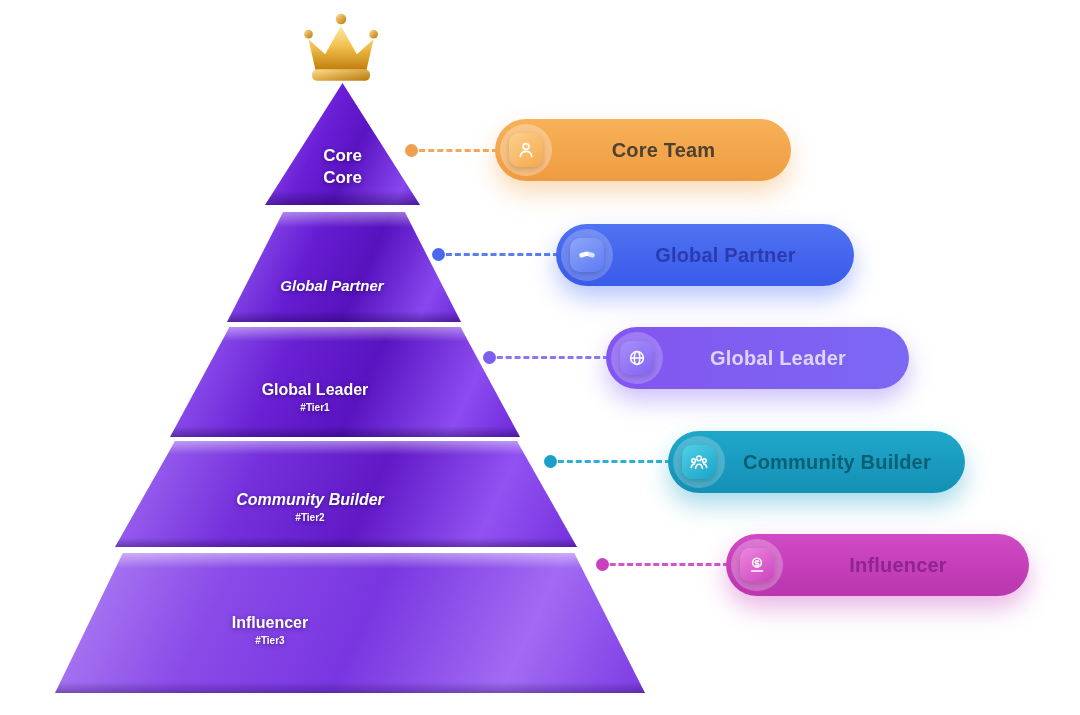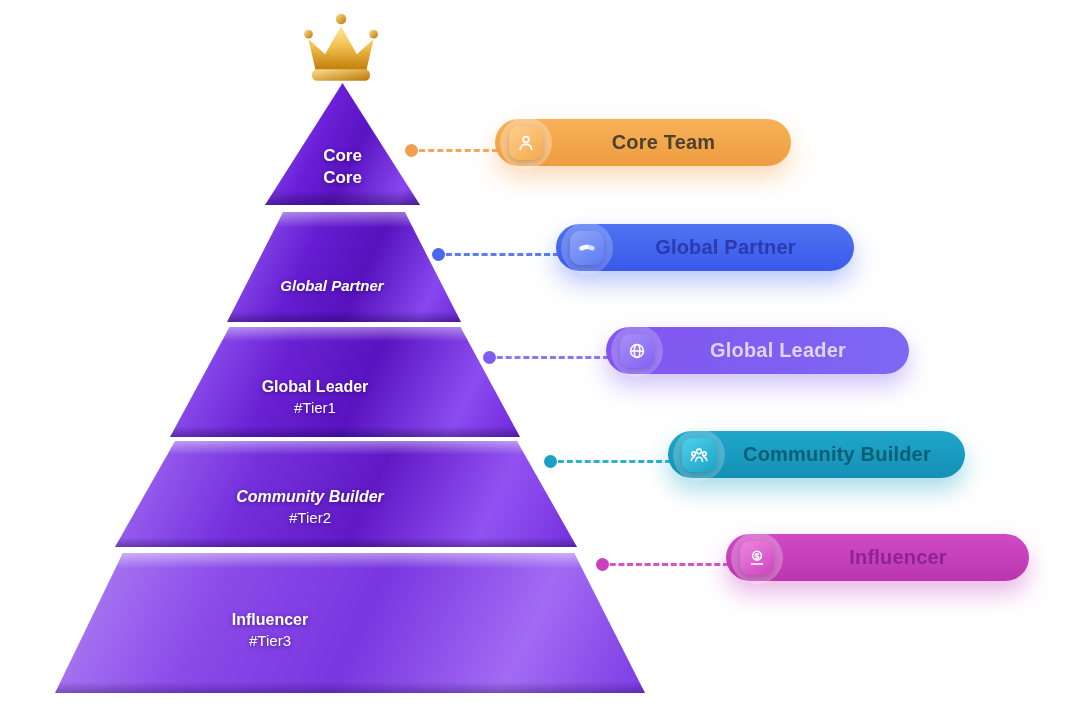--- a/index.html
+++ b/index.html
@@ -63,39 +63,39 @@
   .tier5 {
     left: 55px; top: 553px; width: 590px; height: 140px;
     clip-path: polygon(11.5% 0%, 88% 0%, 100% 100%, 0% 100%);
     background:
       linear-gradient(to bottom, rgba(255,255,255,.45), rgba(255,255,255,0) 11%),
       linear-gradient(to top, rgba(20,0,60,.30), rgba(20,0,60,0) 8%),
       linear-gradient(115deg, #b286f5 0%, #8a4ae8 28%, #7936e0 52%, #a26bf3 78%, #7c3be4 100%);
     font-size: 16px;
   }
   .tier5 .tier-label { transform: translate(-80px, 0); }
-  .tier-sub { font-size: 15px; font-weight: 400; }
+  .tier-sub { font-size: 10px; font-weight: 700; }
 
   
   .connector { position: absolute; height: 0; border-top: 3px dashed; }
   .connector .dot { position: absolute; left: -5px; top: -8px; width: 13px; height: 13px; border-radius: 50%; }
   .c-core       { left: 410px; top: 149px; width: 88px;  border-color: #f2a85b; }
   .c-core .dot       { background: #efa04f; }
   .c-partner    { left: 437px; top: 253px; width: 122px; border-color: #5c7cf2; }
   .c-partner .dot    { background: #4b67ee; }
   .c-leader     { left: 488px; top: 356px; width: 121px; border-color: #8f75f4; }
   .c-leader .dot     { background: #7e5df1; }
   .c-community  { left: 549px; top: 460px; width: 122px; border-color: #2bb0d4; }
   .c-community .dot  { background: #1aa0c6; }
   .c-influencer { left: 601px; top: 563px; width: 128px; border-color: #d553c8; }
   .c-influencer .dot { background: #cb40bf; }
 
   
   .pill {
-    position: absolute; height: 47px; border-radius: 31px;
+    position: absolute; height: 62px; border-radius: 31px;
     display: flex; align-items: center; padding-left: 5px;
   }
   .pill-icon-wrap {
     width: 52px; height: 52px; border-radius: 50%; flex: none;
     display: flex; align-items: center; justify-content: center;
   }
   .pill-icon-box {
     width: 34px; height: 34px; border-radius: 10px;
     display: flex; align-items: center; justify-content: center;
     box-shadow: 0 2px 5px rgba(0,0,0,.18);

